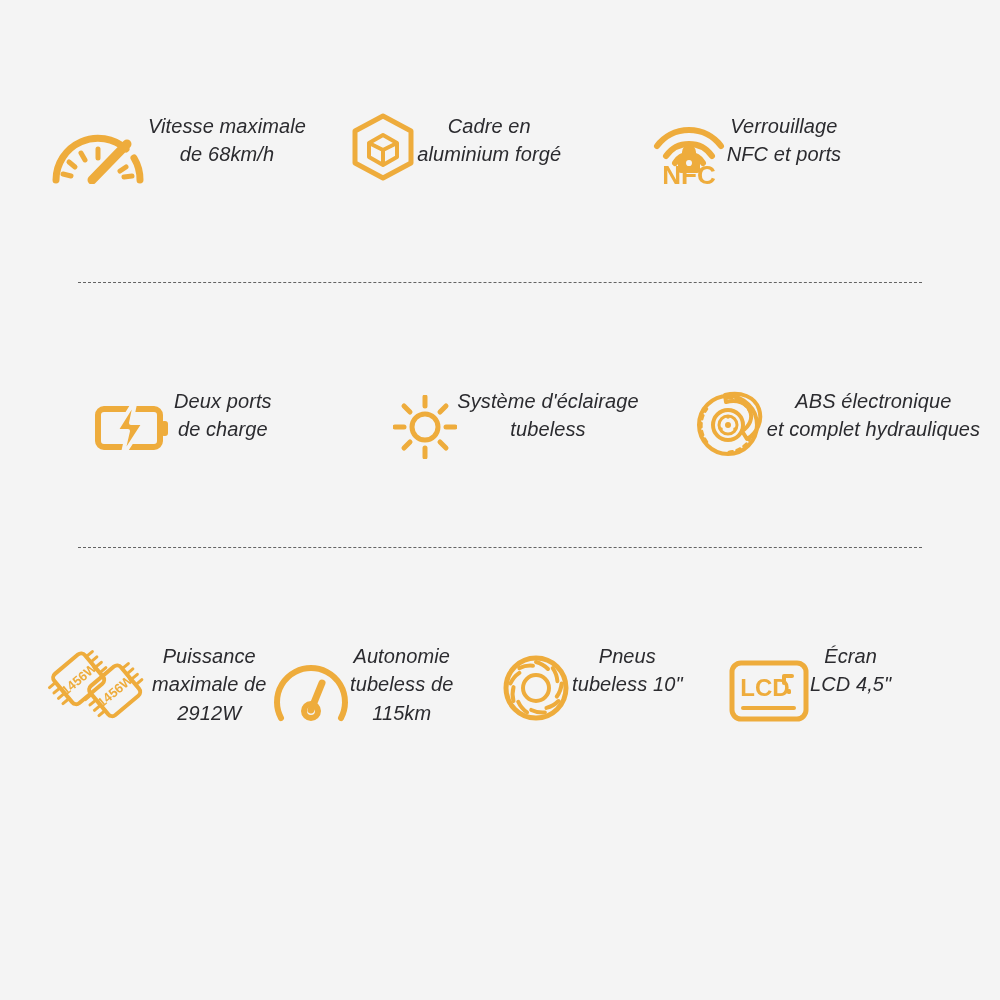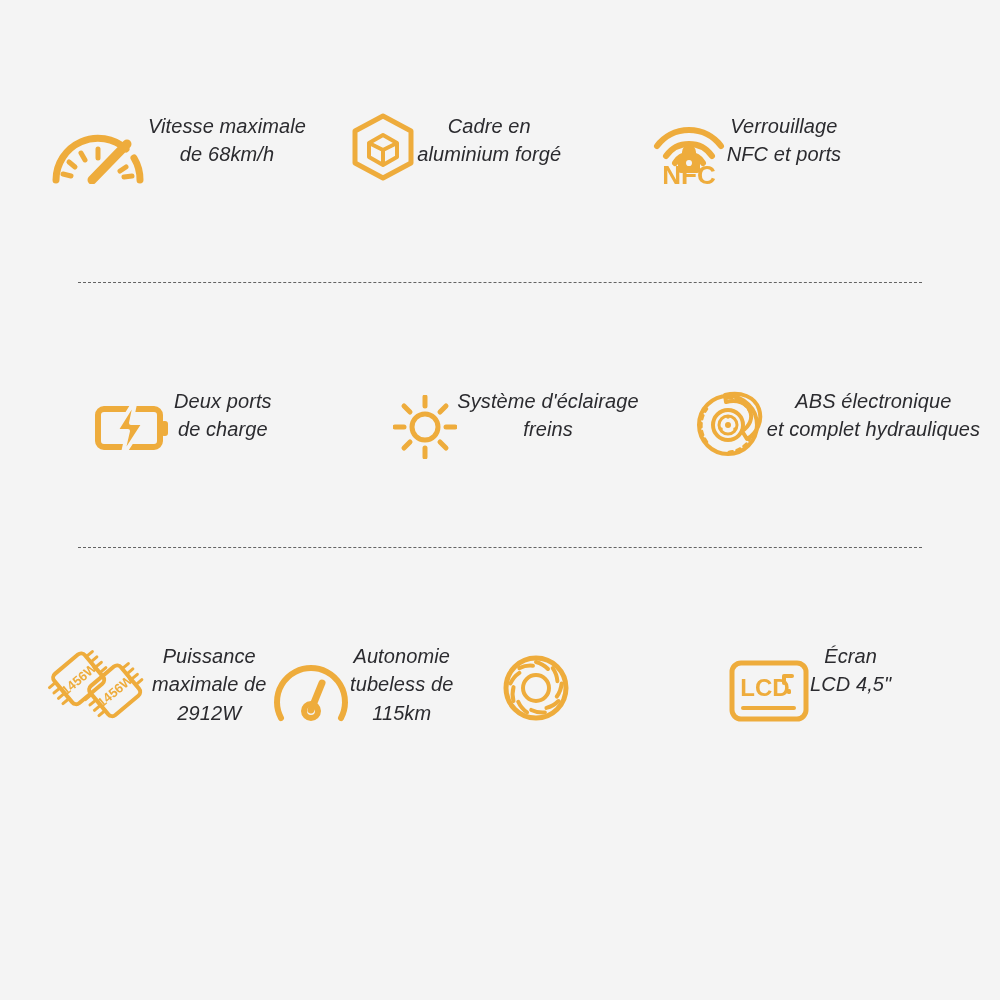--- a/index.html
+++ b/index.html
@@ -158,21 +158,21 @@
             <path d="M2 32 L11 32"></path>
             <path d="M53 32 L62 32"></path>
             <path d="M11 11 L17 17"></path>
             <path d="M47 47 L53 53"></path>
             <path d="M53 11 L47 17"></path>
             <path d="M17 47 L11 53"></path>
           </g>
         </svg>
       </div>
       <div class="feature-label">Système d'éclairage
-freins</div>
+tubeless</div>
     </div>
 
     <div class="feature-cell">
       <div class="icon-box">
         <svg width="72" height="72" viewBox="0 0 72 72" fill="none">
           <circle cx="33" cy="38" r="29" stroke="#eeac3c" stroke-width="4"></circle>
           <circle cx="33" cy="38" r="15" stroke="#eeac3c" stroke-width="4"></circle>
           <circle cx="33" cy="38" r="9" stroke="#eeac3c" stroke-width="3"></circle>
           <circle cx="33" cy="38" r="3" fill="#eeac3c"></circle>
           <circle cx="33" cy="30" r="1.8" fill="#eeac3c"></circle>
@@ -262,20 +262,22 @@
             <path d="M36 10 A26 26 0 0 1 48 17" transform="rotate(80 36 36)"></path>
             <path d="M36 10 A26 26 0 0 1 48 17" transform="rotate(120 36 36)"></path>
             <path d="M36 10 A26 26 0 0 1 48 17" transform="rotate(160 36 36)"></path>
             <path d="M36 10 A26 26 0 0 1 48 17" transform="rotate(200 36 36)"></path>
             <path d="M36 10 A26 26 0 0 1 48 17" transform="rotate(240 36 36)"></path>
             <path d="M36 10 A26 26 0 0 1 48 17" transform="rotate(280 36 36)"></path>
             <path d="M36 10 A26 26 0 0 1 48 17" transform="rotate(320 36 36)"></path>
           </g>
         </svg>
       </div>
+      <div class="feature-label">Pneus
+tubeless 10"</div>
     </div>
 
     <div class="feature-cell">
       <div class="icon-box">
         <svg width="82" height="66" viewBox="0 0 82 66" fill="none">
           <rect x="4" y="5" width="74" height="56" rx="9" stroke="#eeac3c" stroke-width="5"></rect>
           <text x="37" y="38" text-anchor="middle" font-family="'Liberation Sans', sans-serif" font-size="24" font-weight="bold" fill="#eeac3c">LCD</text>
           <path d="M56 25 L56 18 L64 18" stroke="#eeac3c" stroke-width="4" stroke-linecap="round" stroke-linejoin="round"></path>
           <rect x="59" y="31" width="4" height="5" rx="1.5" fill="#eeac3c"></rect>
           <path d="M15 50 L66 50" stroke="#eeac3c" stroke-width="4" stroke-linecap="round"></path>

